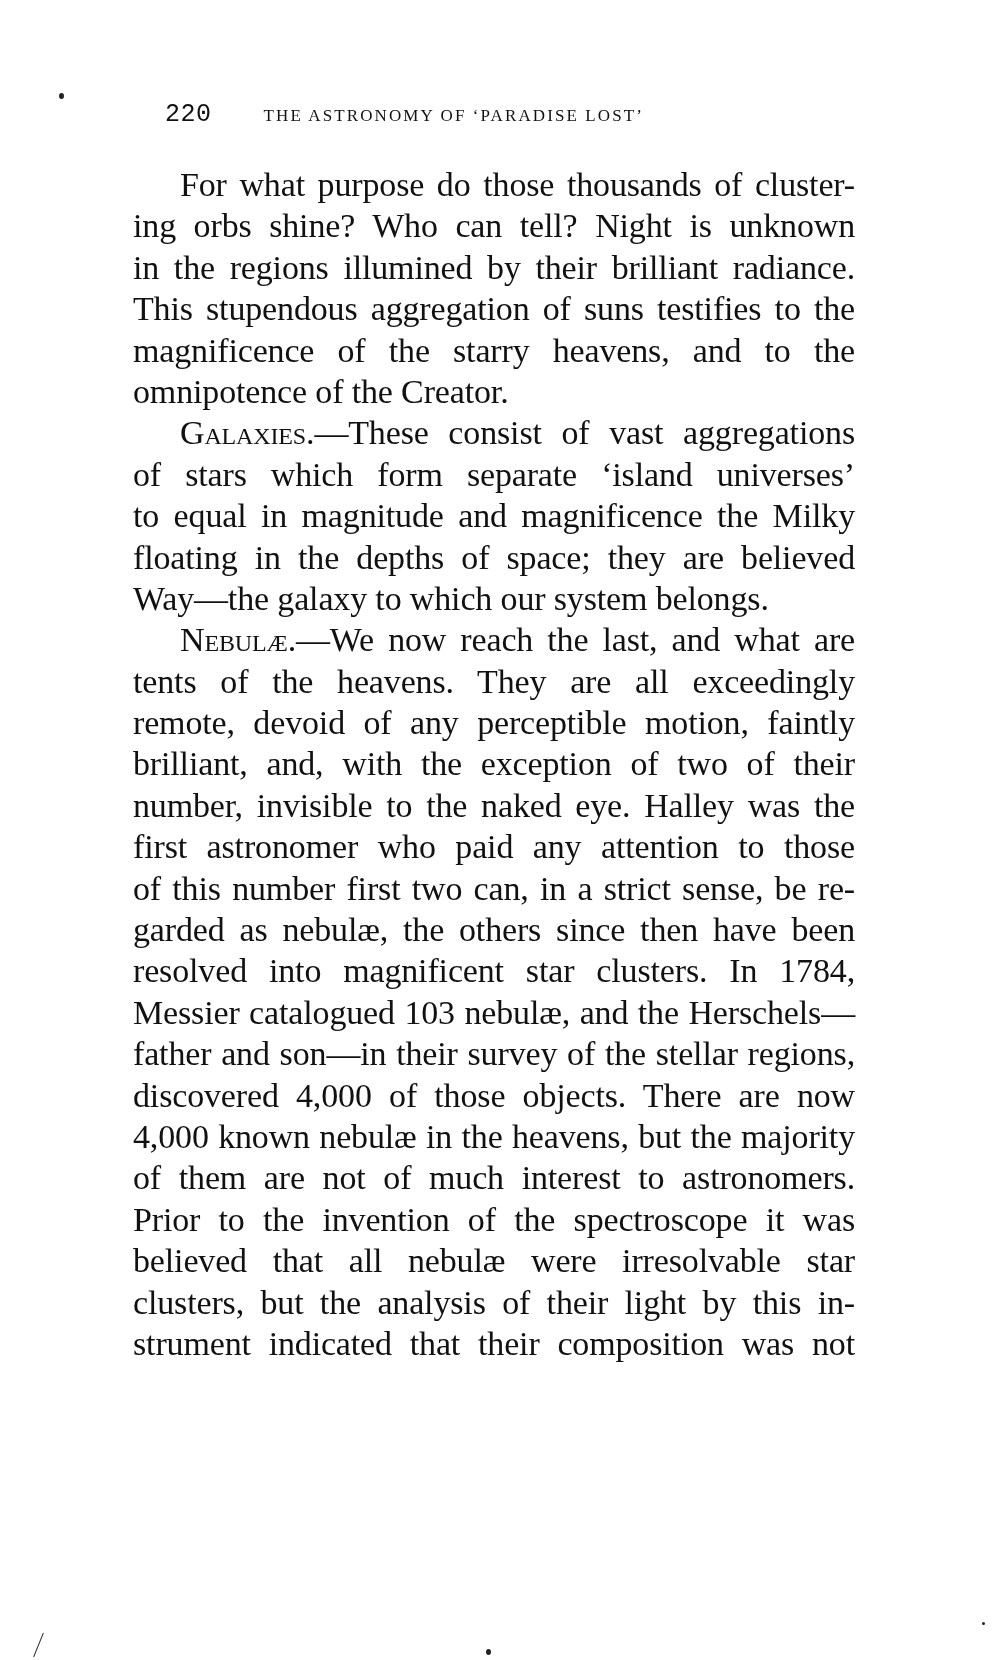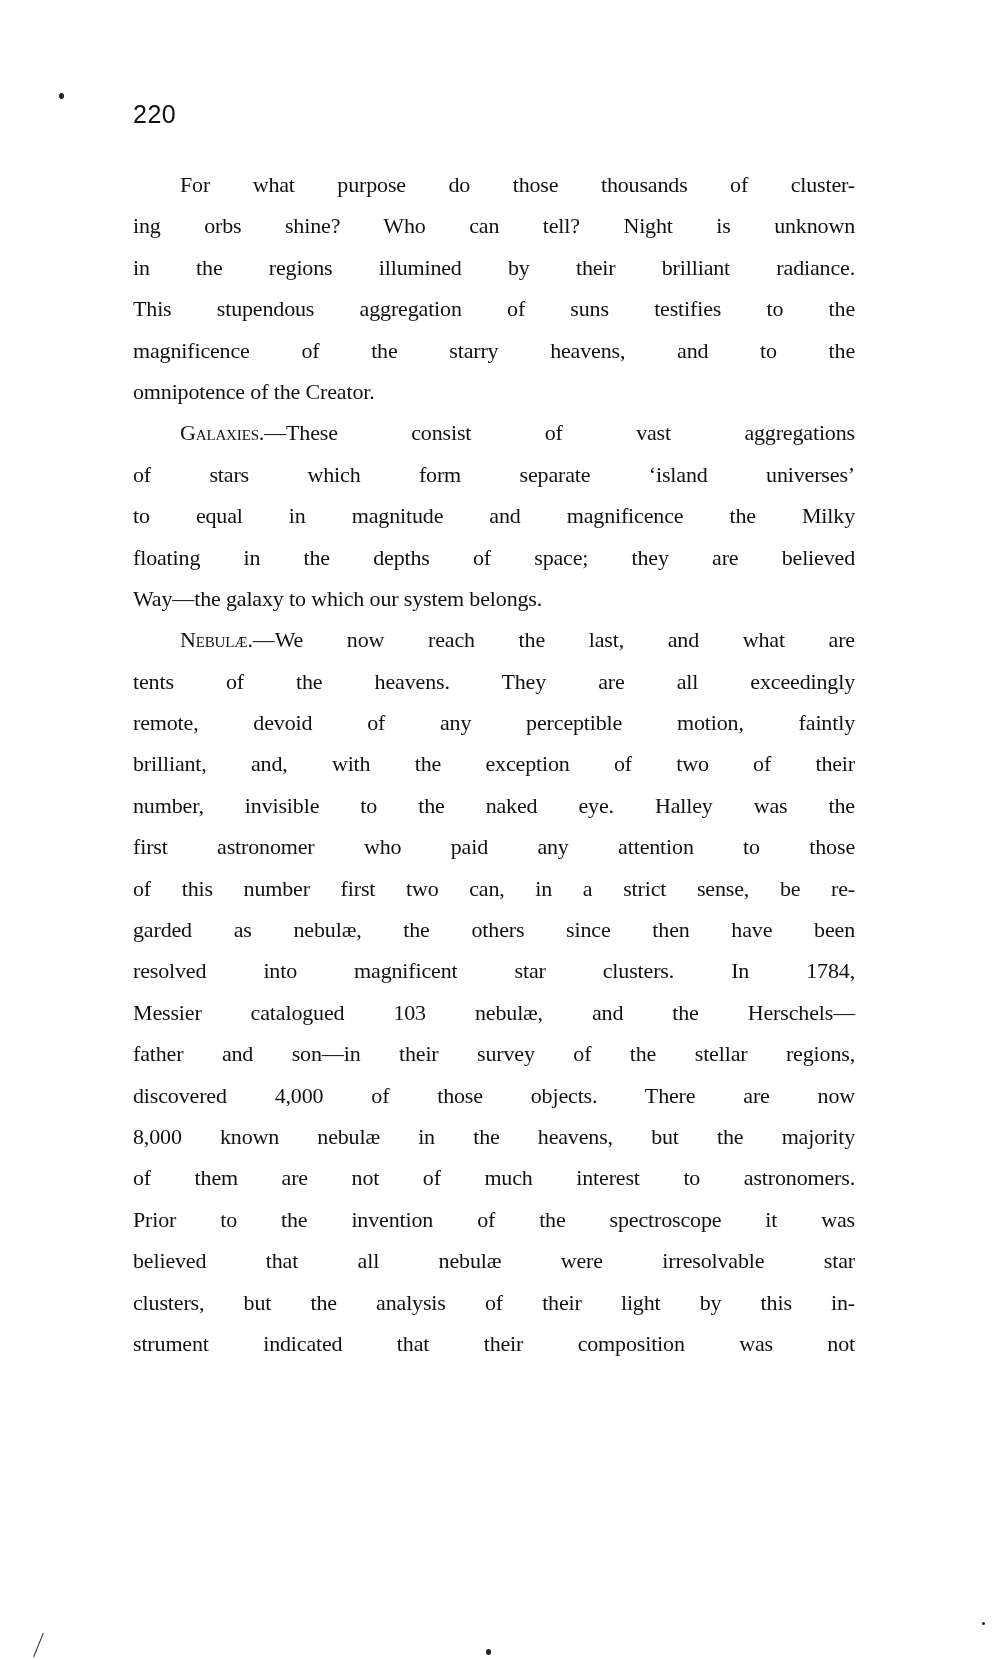--- a/index.html
+++ b/index.html
@@ -1,40 +1,41 @@
 <!DOCTYPE html>
 <html><head>
 <meta charset="utf-8">
 <style>
   html, body { margin: 0; padding: 0; background: #ffffff; }
   body { width: 997px; height: 1660px; position: relative; overflow: hidden;
          font-family: "DejaVu Serif", "Liberation Serif", serif; color: #111; }
   .page { position: absolute; left: 0; top: 0; width: 997px; height: 1660px; }
   .header { position: absolute; top: 100px; left: 133px; width: 740px; height: 36px;
             display: flex; align-items: baseline; }
-  .page-number { font-size: 25px; font-family: Liberation Sans, sans-serif; letter-spacing: 0.5px; }
+  .page-number { font-size: 25px; font-family: Liberation Mono, monospace; letter-spacing: 0.5px; margin-left: 32px; }
   .running-title { font-size: 17px; margin-left: 52px; letter-spacing: 2.1px;
                    font-family: "Liberation Serif", serif; }
   .body-text { position: absolute; top: 164px; left: 133px; width: 722px; }
-  .line { height: 41.4px; line-height: 41.4px; font-size: 22px; white-space: nowrap;
+  .line { height: 41.4px; line-height: 41.4px; font-size: 34px; white-space: nowrap;
           text-align: justify; text-align-last: justify; font-family: "Liberation Serif", serif;
           letter-spacing: -0.15px; }
   .line.last { text-align-last: left; }
   .line.indent { padding-left: 47px; }
   .sc { font-variant: small-caps; }
   .speck { position: absolute; background: #222; border-radius: 50%; }
   .scratch { position: absolute; border-left: 1.5px solid #333; transform: rotate(22deg); }
 </style>
 </head>
 <body>
 
 <div class="page">
 
   <div class="header">
     <span class="page-number">220</span>
+    <span class="running-title">THE ASTRONOMY OF ‘PARADISE LOST’</span>
   </div>
 
   <div class="body-text">
 
     <div class="line indent">For what purpose do those thousands of cluster-</div>
     <div class="line">ing orbs shine?  Who can tell?  Night is unknown</div>
     <div class="line">in the regions illumined by their brilliant radiance.</div>
     <div class="line">This stupendous aggregation of suns testifies to the</div>
     <div class="line">magnificence of the starry heavens, and to the</div>
     <div class="line last">omnipotence of the Creator.</div>
@@ -50,21 +51,21 @@
     <div class="line">remote, devoid of any perceptible motion, faintly</div>
     <div class="line">brilliant, and, with the exception of two of their</div>
     <div class="line">number, invisible to the naked eye.  Halley was the</div>
     <div class="line">first astronomer who paid any attention to those</div>
     <div class="line">of this number first two can, in a strict sense, be re-</div>
     <div class="line">garded as nebulæ, the others since then have been</div>
     <div class="line">resolved into magnificent star clusters.  In 1784,</div>
     <div class="line">Messier catalogued 103 nebulæ, and the Herschels—</div>
     <div class="line">father and son—in their survey of the stellar regions,</div>
     <div class="line">discovered 4,000 of those objects.  There are now</div>
-    <div class="line">8,000 known nebulæ in the heavens, but the majority</div>
+    <div class="line">4,000 known nebulæ in the heavens, but the majority</div>
     <div class="line">of them are not of much interest to astronomers.</div>
     <div class="line">Prior to the invention of the spectroscope it was</div>
     <div class="line">believed that all nebulæ were irresolvable star</div>
     <div class="line">clusters, but the analysis of their light by this in-</div>
     <div class="line">strument indicated that their composition was not</div>
   </div>
 
   <div class="speck" style="left:59px;top:93px;width:5px;height:6px;"></div>
   <div class="speck" style="left:486px;top:1649px;width:5px;height:6px;"></div>
   <div class="speck" style="left:982px;top:1622px;width:3px;height:3px;"></div>

